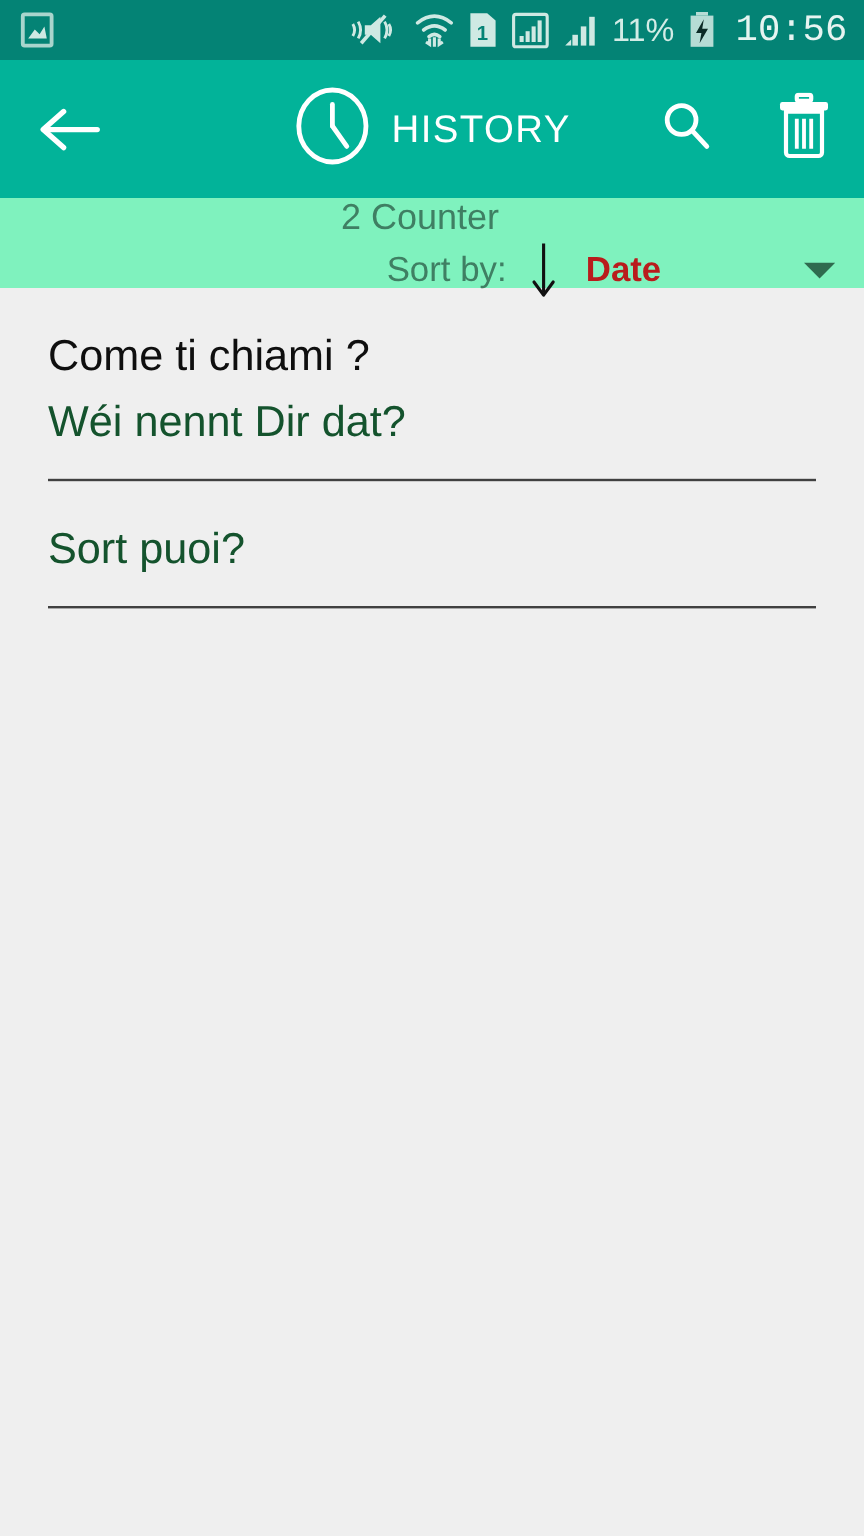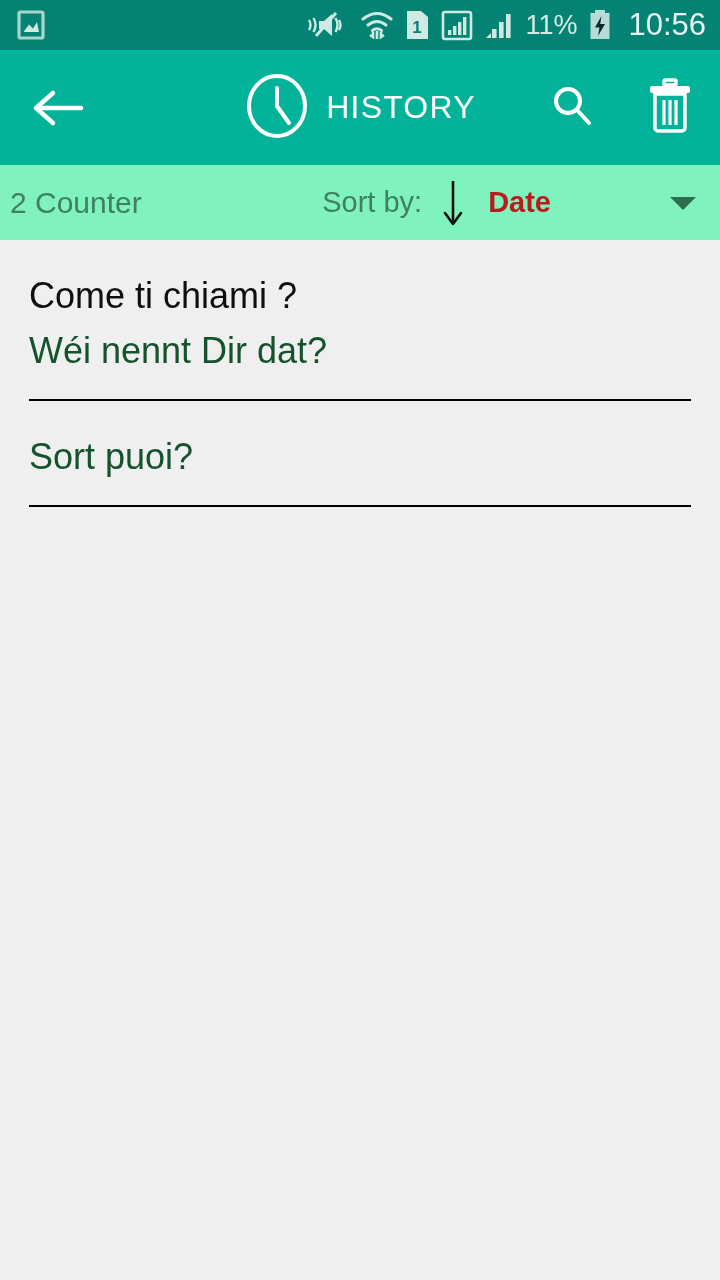--- a/index.html
+++ b/index.html
@@ -23,21 +23,21 @@
     margin-left:auto;
     display:flex; align-items:center; gap:11px;
   }
   .sb-icon{ display:flex; align-items:center; justify-content:center; }
   .battery-pct{
     font-size:27px; color:#d3ece6; letter-spacing:0px;
     font-family:"Liberation Sans", sans-serif;
   }
   .clock-text{
     font-size:31px; color:#e6f4f1; margin-left:5px;
-    font-family:Liberation Sans, sans-serif;
+    font-family:Liberation Mono, monospace;
   }
 
   
   .app-bar{
     height:115px; width:100%;
     background:#02b399;
     display:flex; align-items:center;
     position:relative;
     padding:0 26px 0 26px;
   }
@@ -56,21 +56,22 @@
   .bar-actions{
     margin-left:auto; display:flex; align-items:center; gap:50px;
     position:relative; z-index:2;
   }
 
   
   .sort-bar{
     height:75px; width:100%;
     background:#7ff2be;
     display:flex; align-items:center;
-    padding:0 22px 0 10px;
+    padding:0 22px 0 2px;
+    flex-direction:column;
   }
   .counter-label{
     font-size:30px; color:#3f7f63;
     font-family:"Liberation Sans", sans-serif;
   }
   .sort-group{
     margin-left:auto; display:flex; align-items:center; gap:0;
   }
   .sort-by-label{
     font-size:29px; color:#3f7f63; margin-right:18px;
@@ -80,22 +81,22 @@
   .sort-value{
     font-size:29px; font-weight:bold; color:#b91c1c;
     font-family:"Liberation Sans", sans-serif;
   }
   .sort-caret{ margin-left:117px; display:flex; align-items:center; }
 
   
   .list{ width:100%; background:#efefef; }
   .list-item{
     padding:34px 0 26px 0;
-    margin:0 29px;
-    border-bottom:2px solid #000000;
+    margin:0 40px;
+    border-bottom:2px solid #404040;
   }
   .item-source{
     font-size:36px; color:#0f0f0f; line-height:1.22;
     font-family:"Liberation Sans", sans-serif;
     margin-bottom:11px;
   }
   .item-target{
     font-size:36px; color:#14532d; line-height:1.22;
     font-family:"Liberation Sans", sans-serif;
   }

